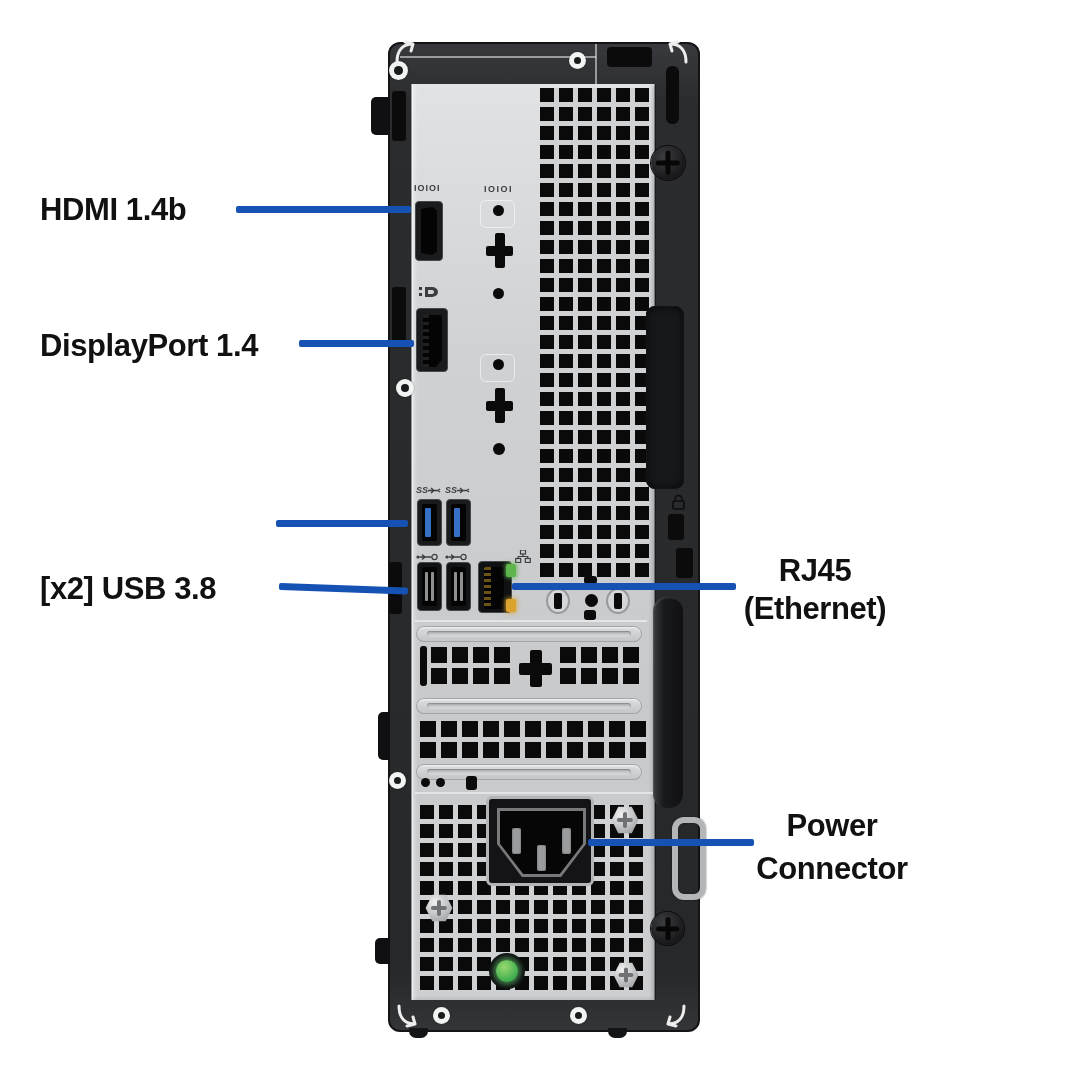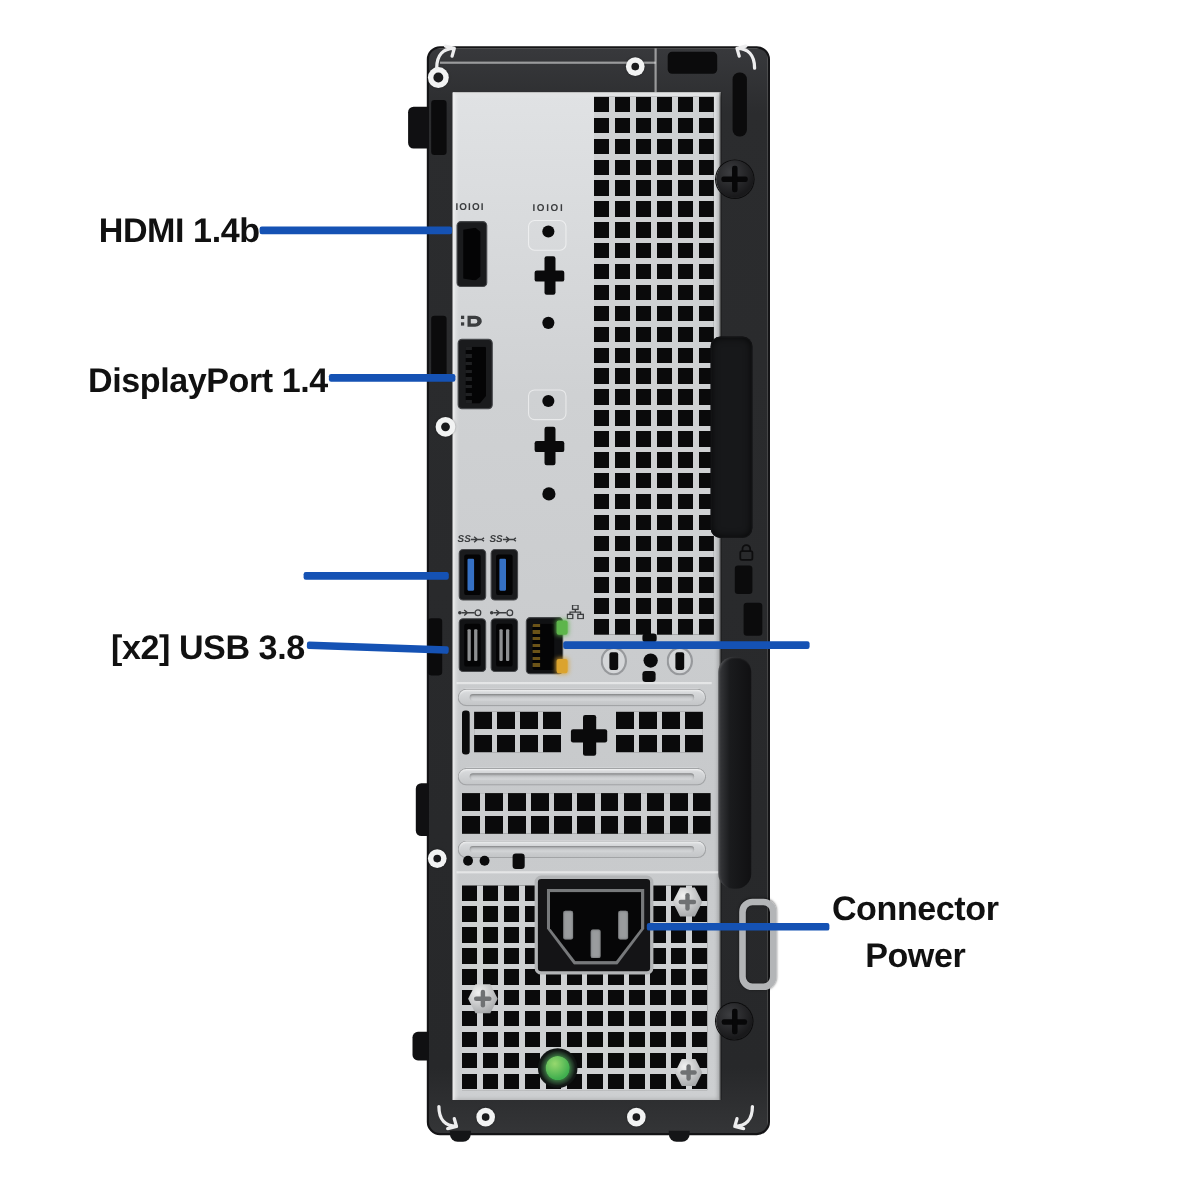--- a/index.html
+++ b/index.html
@@ -3,21 +3,21 @@
 <meta charset="utf-8">
 <style>
   html,body{margin:0;padding:0;}
   body{background:#ffffff;font-family:"Liberation Sans",sans-serif;}
   .canvas{position:relative;width:1080px;height:1080px;background:var(--page-bg,#ffffff);overflow:hidden;}
   .abs{position:absolute;}
 
   
   .callout{position:absolute;font-weight:700;font-size:31px;letter-spacing:-0.4px;
            color:var(--label-text,#111);white-space:nowrap;}
-  .callout.right-align{text-align:right;}
+  .callout.right-align{}
   .callout.center{text-align:center;white-space:normal;}
   .leader{position:absolute;height:7px;background:var(--leader-blue,#1552b4);border-radius:2px;}
 
   
   .chassis{position:absolute;left:388px;top:42px;width:312px;height:990px;
            background:linear-gradient(180deg,#38393c,#2b2c2e 6%,#27282a 94%,#343537);
            border:2px solid #141416;border-radius:12px;box-sizing:border-box;}
   .panel{position:absolute;left:412px;top:84px;width:243px;height:916px;
          background:linear-gradient(180deg,#e0e2e4,#cfd1d3 30%,#c7c9cb 70%,#cdcfd1);
          box-shadow:inset 2px 2px 4px rgba(255,255,255,.6), inset -2px 0 4px rgba(0,0,0,.25);}
@@ -300,21 +300,25 @@
   <div class="leader" style="left:236px;top:206px;width:175px;"></div>
 
   <div class="callout right-align" style="left:40px;top:328px;width:258px;">DisplayPort 1.4</div>
   <div class="leader" style="left:299px;top:340px;width:115px;"></div>
 
   <div class="leader" style="left:276px;top:520px;width:132px;"></div>
 
   <div class="callout right-align" style="left:40px;top:571px;width:237px;">[x2] USB 3.8</div>
   <div class="leader" style="left:279px;top:583px;width:129px;transform:rotate(2deg);transform-origin:left center;"></div>
 
+  <div class="callout center" style="left:715px;top:552px;width:200px;line-height:38px;">
+    <div>RJ45</div>
+    <div>(Ethernet)</div>
+  </div>
   <div class="leader" style="left:512px;top:583px;width:224px;"></div>
 
   <div class="callout center" style="left:732px;top:804px;width:200px;line-height:43px;">
+    <div>Power</div>
     <div>Connector</div>
-    <div>Power</div>
   </div>
   <div class="leader" style="left:588px;top:839px;width:166px;"></div>
 
 </div>
 
 </body></html>

